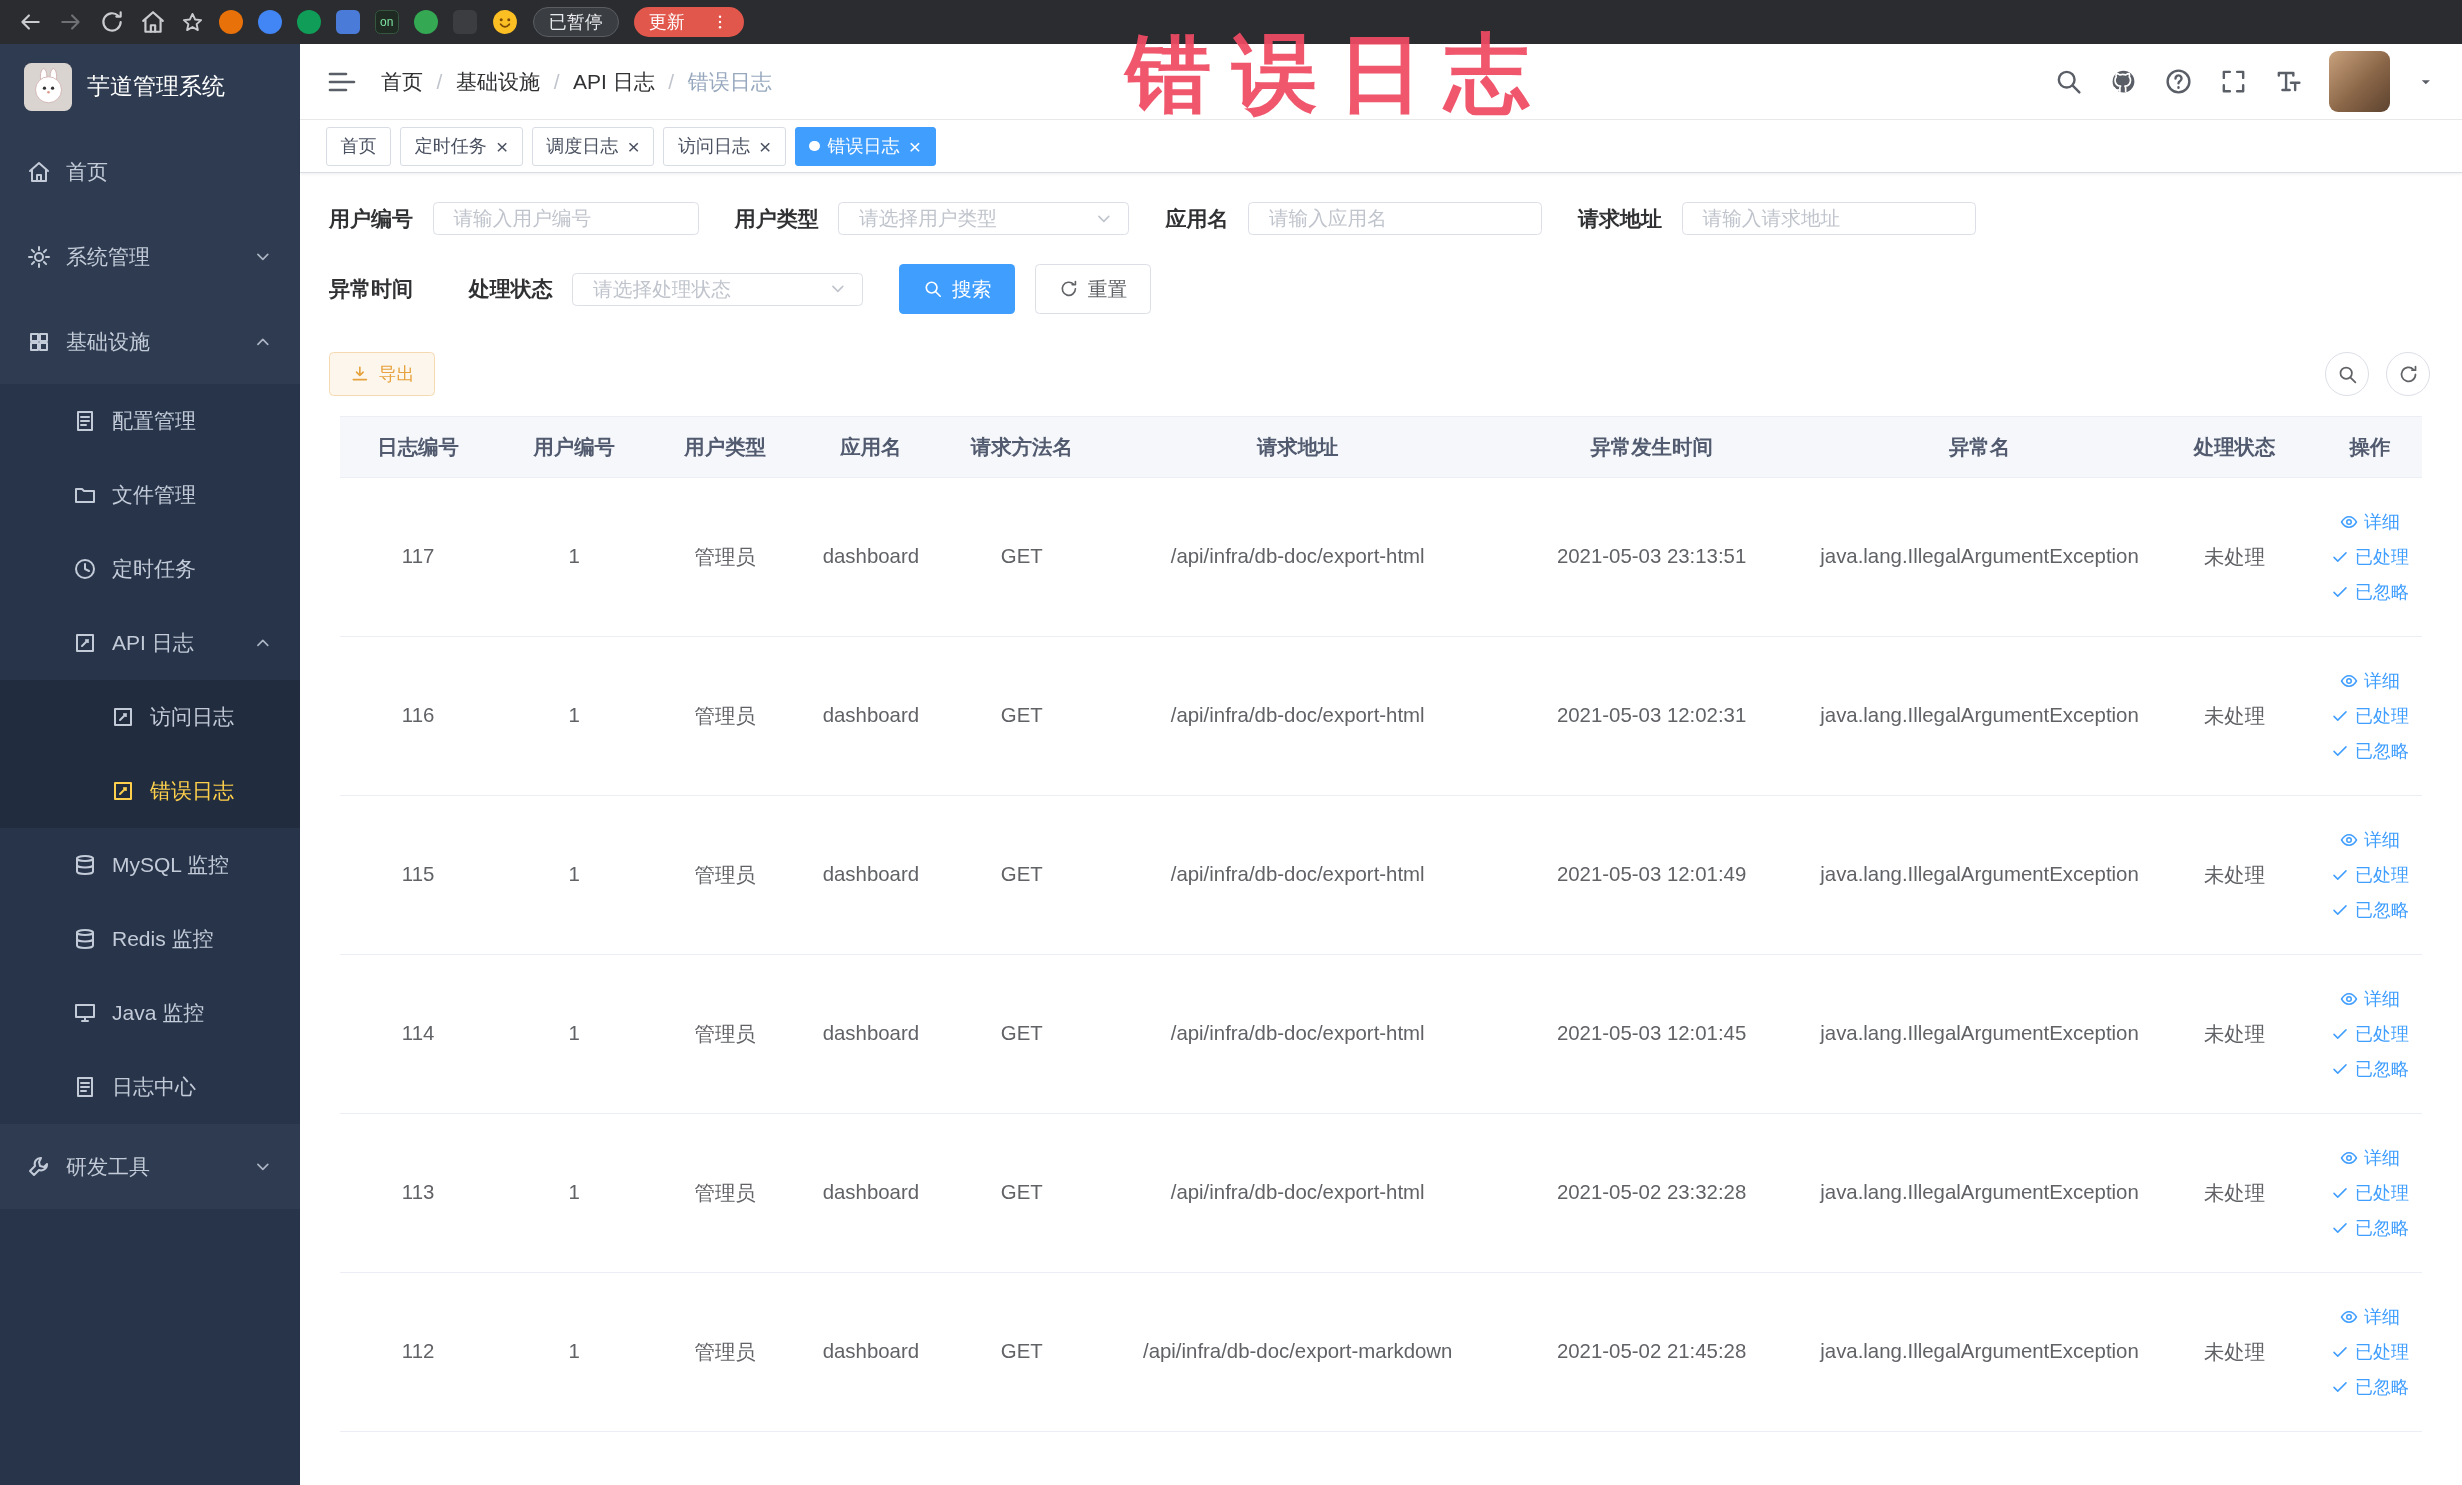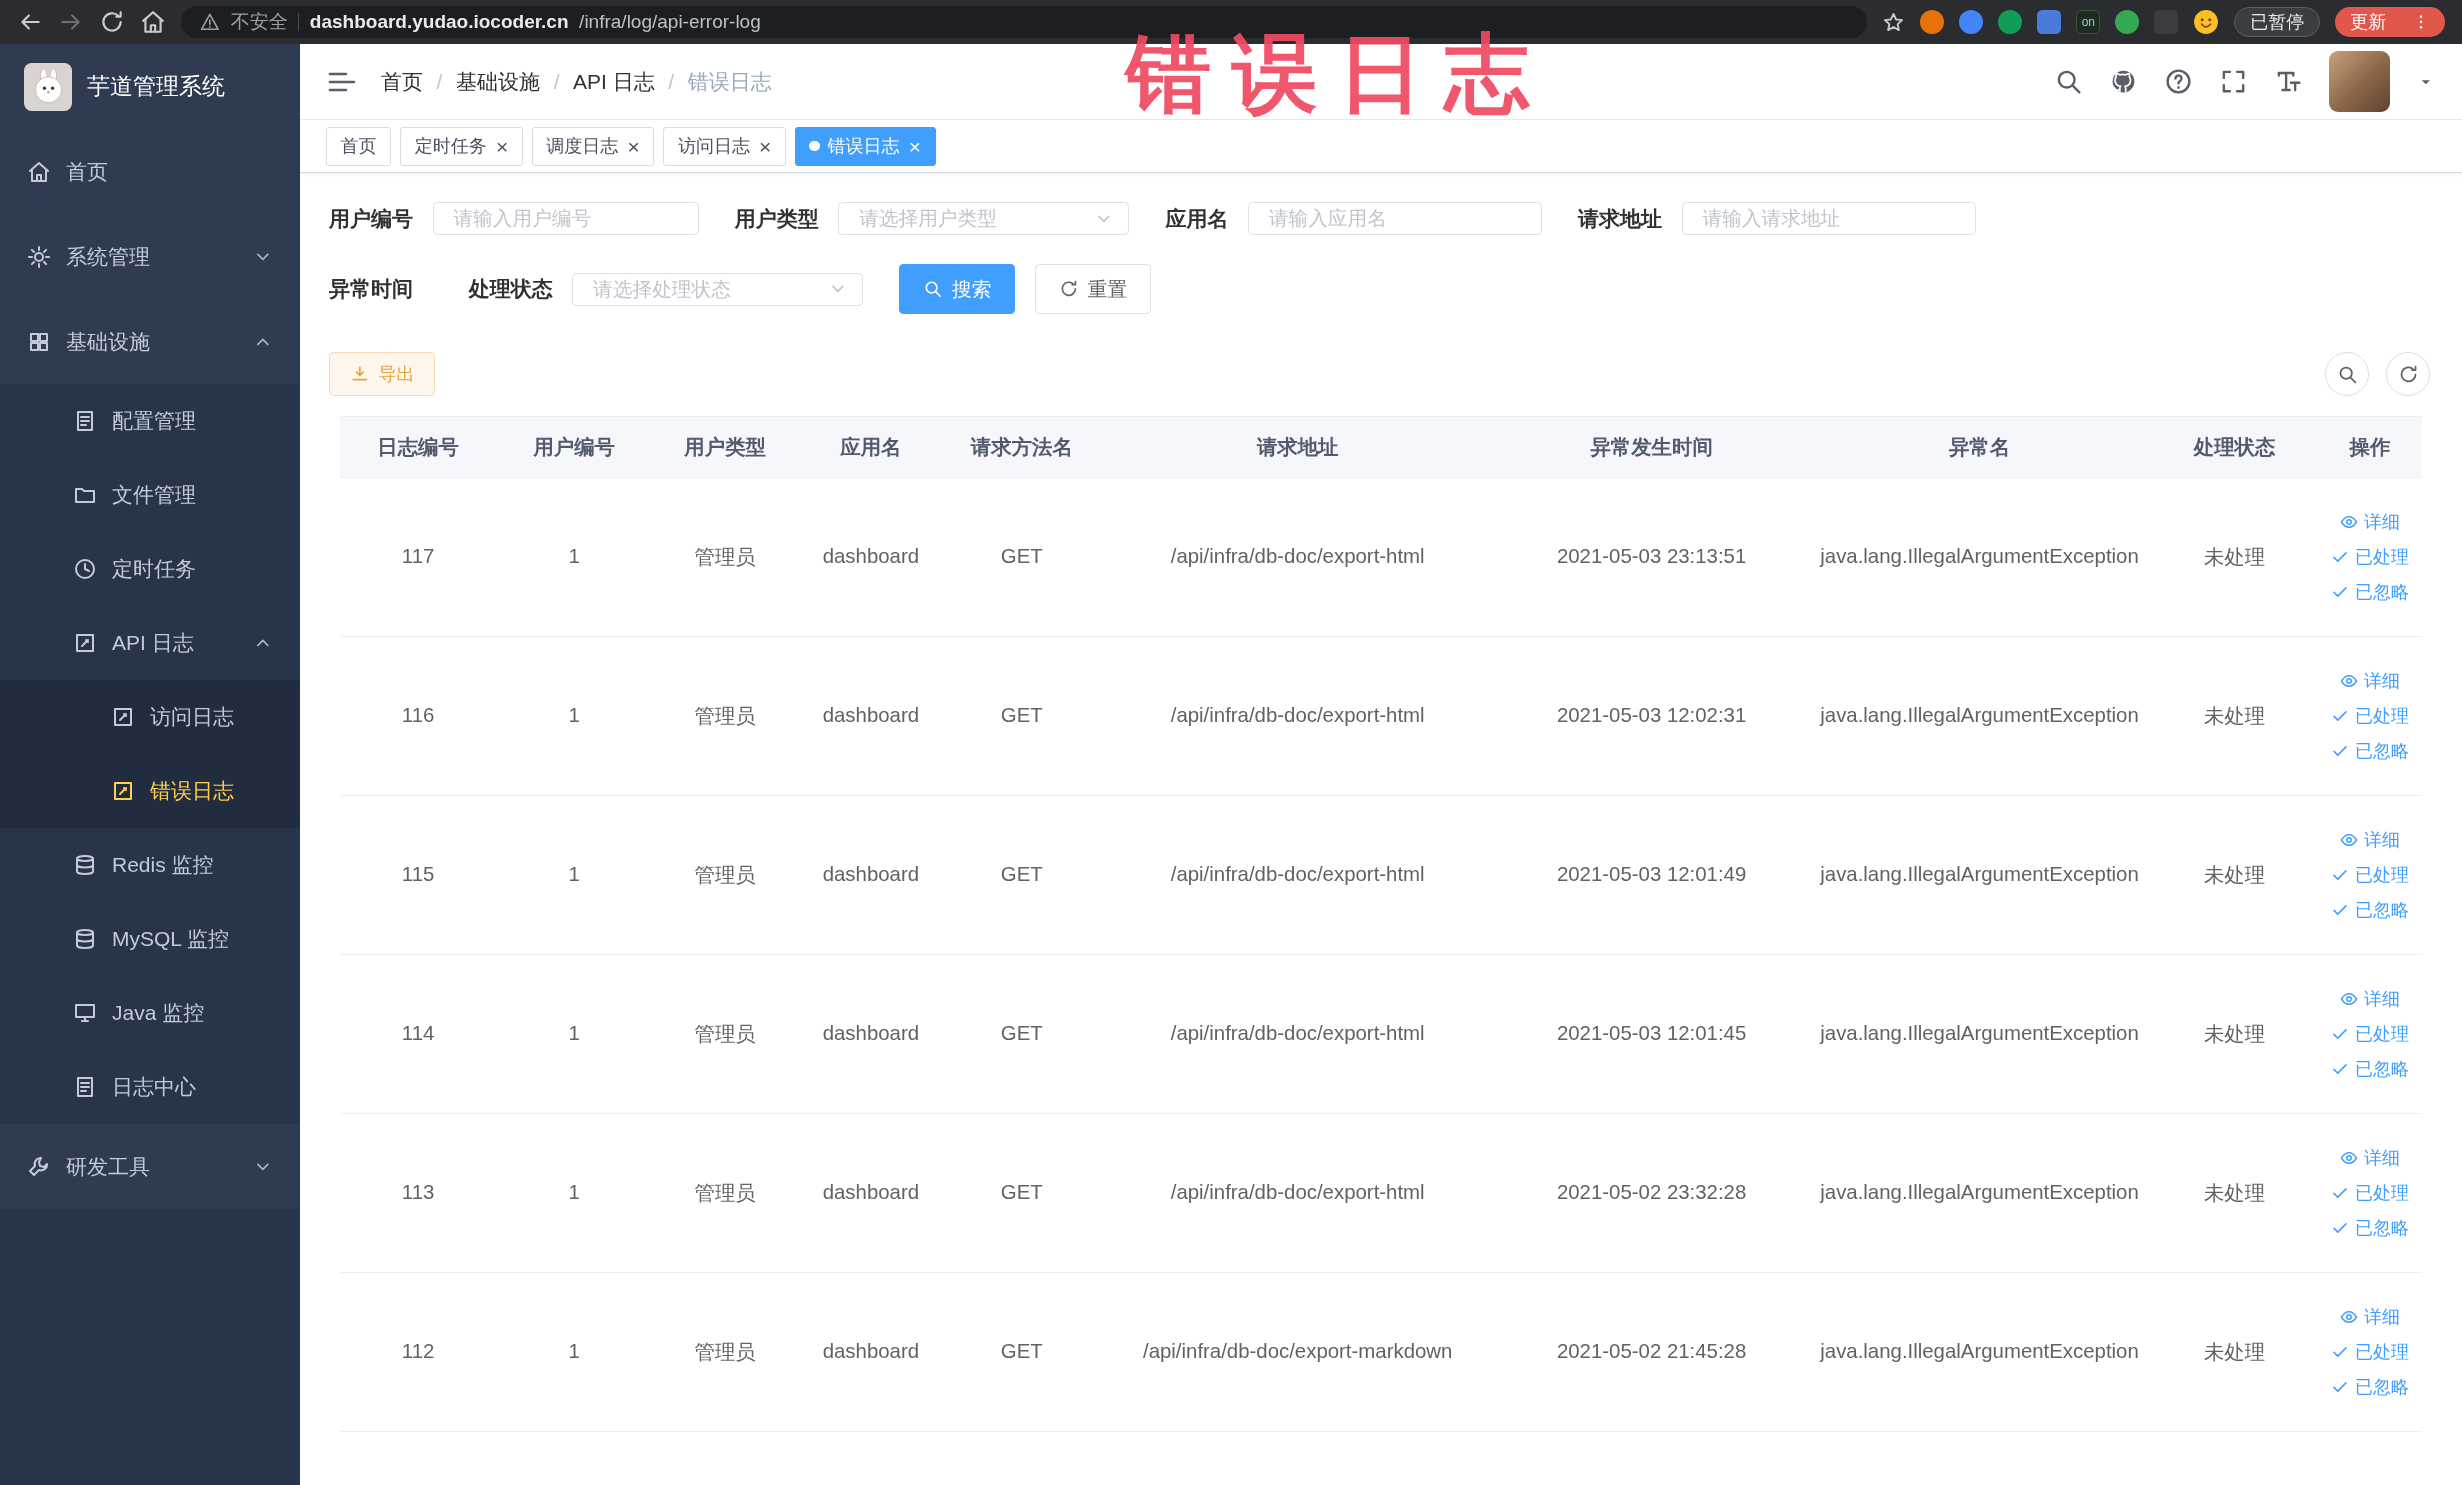--- a/index.html
+++ b/index.html
@@ -123,33 +123,20 @@
           <path d="M20 3v4h-4"></path>
         </svg>
       </span>
     <span class="bicon">
         <svg viewBox="0 0 24 24" fill="none" stroke="currentColor" stroke-width="2" stroke-linecap="round" stroke-linejoin="round">
           <path d="M3 11 L12 3 L21 11"></path>
           <path d="M5 10 V21 H19 V10"></path>
           <path d="M10 21v-6h4v6"></path>
         </svg>
       </span>
-    <div class="url-bar">
-      <span class="warn-ic">
-          <svg viewBox="0 0 24 24" fill="none" stroke="currentColor" stroke-width="2" stroke-linecap="round" stroke-linejoin="round">
-            <path d="M12 3L2 21h20z"></path>
-            <path d="M12 10v5"></path>
-            <path d="M12 17.8v.4"></path>
-          </svg>
-        </span>
-      <span>不安全</span>
-      <span class="url-sep"></span>
-      <span class="url-host">dashboard.yudao.iocoder.cn</span>
-        <span class="url-path">/infra/log/api-error-log</span>
-    </div>
     <span class="star-ic">
         <svg viewBox="0 0 24 24" fill="none" stroke="currentColor" stroke-width="2" stroke-linecap="round" stroke-linejoin="round">
           <path d="M12 3l2.7 5.8 6.3.7-4.7 4.2 1.3 6.2-5.6-3.2-5.6 3.2 1.3-6.2L3 9.5l6.3-.7z"></path>
         </svg>
       </span>
     <span class="ext" style="background:#e8710a"></span>
     <span class="ext" style="background:#4285f4"></span>
     <span class="ext" style="background:#0f9d58"></span>
     <span class="ext sq" style="background:#4a7bd8"></span>
     <span class="ext sq on-badge">
@@ -299,31 +286,31 @@
             <span class="mi-label">错误日志</span>
           </div>
           <div class="menu-item level1">
             <span class="mi-icon">
               <svg viewBox="0 0 24 24" fill="none" stroke="currentColor" stroke-width="2" stroke-linecap="round" stroke-linejoin="round">
                 <ellipse cx="12" cy="5.5" rx="8" ry="2.5"></ellipse>
                 <path d="M4 5.5v13c0 1.4 3.6 2.5 8 2.5s8-1.1 8-2.5v-13"></path>
                 <path d="M4 12c0 1.4 3.6 2.5 8 2.5s8-1.1 8-2.5"></path>
               </svg>
             </span>
-            <span class="mi-label">Redis 监控</span>
+            <span class="mi-label">MySQL 监控</span>
           </div>
           <div class="menu-item level1">
             <span class="mi-icon">
               <svg viewBox="0 0 24 24" fill="none" stroke="currentColor" stroke-width="2" stroke-linecap="round" stroke-linejoin="round">
                 <ellipse cx="12" cy="5.5" rx="8" ry="2.5"></ellipse>
                 <path d="M4 5.5v13c0 1.4 3.6 2.5 8 2.5s8-1.1 8-2.5v-13"></path>
                 <path d="M4 12c0 1.4 3.6 2.5 8 2.5s8-1.1 8-2.5"></path>
               </svg>
             </span>
-            <span class="mi-label">MySQL 监控</span>
+            <span class="mi-label">Redis 监控</span>
           </div>
           <div class="menu-item level1">
             <span class="mi-icon">
               <svg viewBox="0 0 24 24" fill="none" stroke="currentColor" stroke-width="2" stroke-linecap="round" stroke-linejoin="round">
                 <rect x="3" y="4" width="18" height="12"></rect>
                 <path d="M9 20h6M12 16v4"></path>
               </svg>
             </span>
             <span class="mi-label">Java 监控</span>
           </div>

